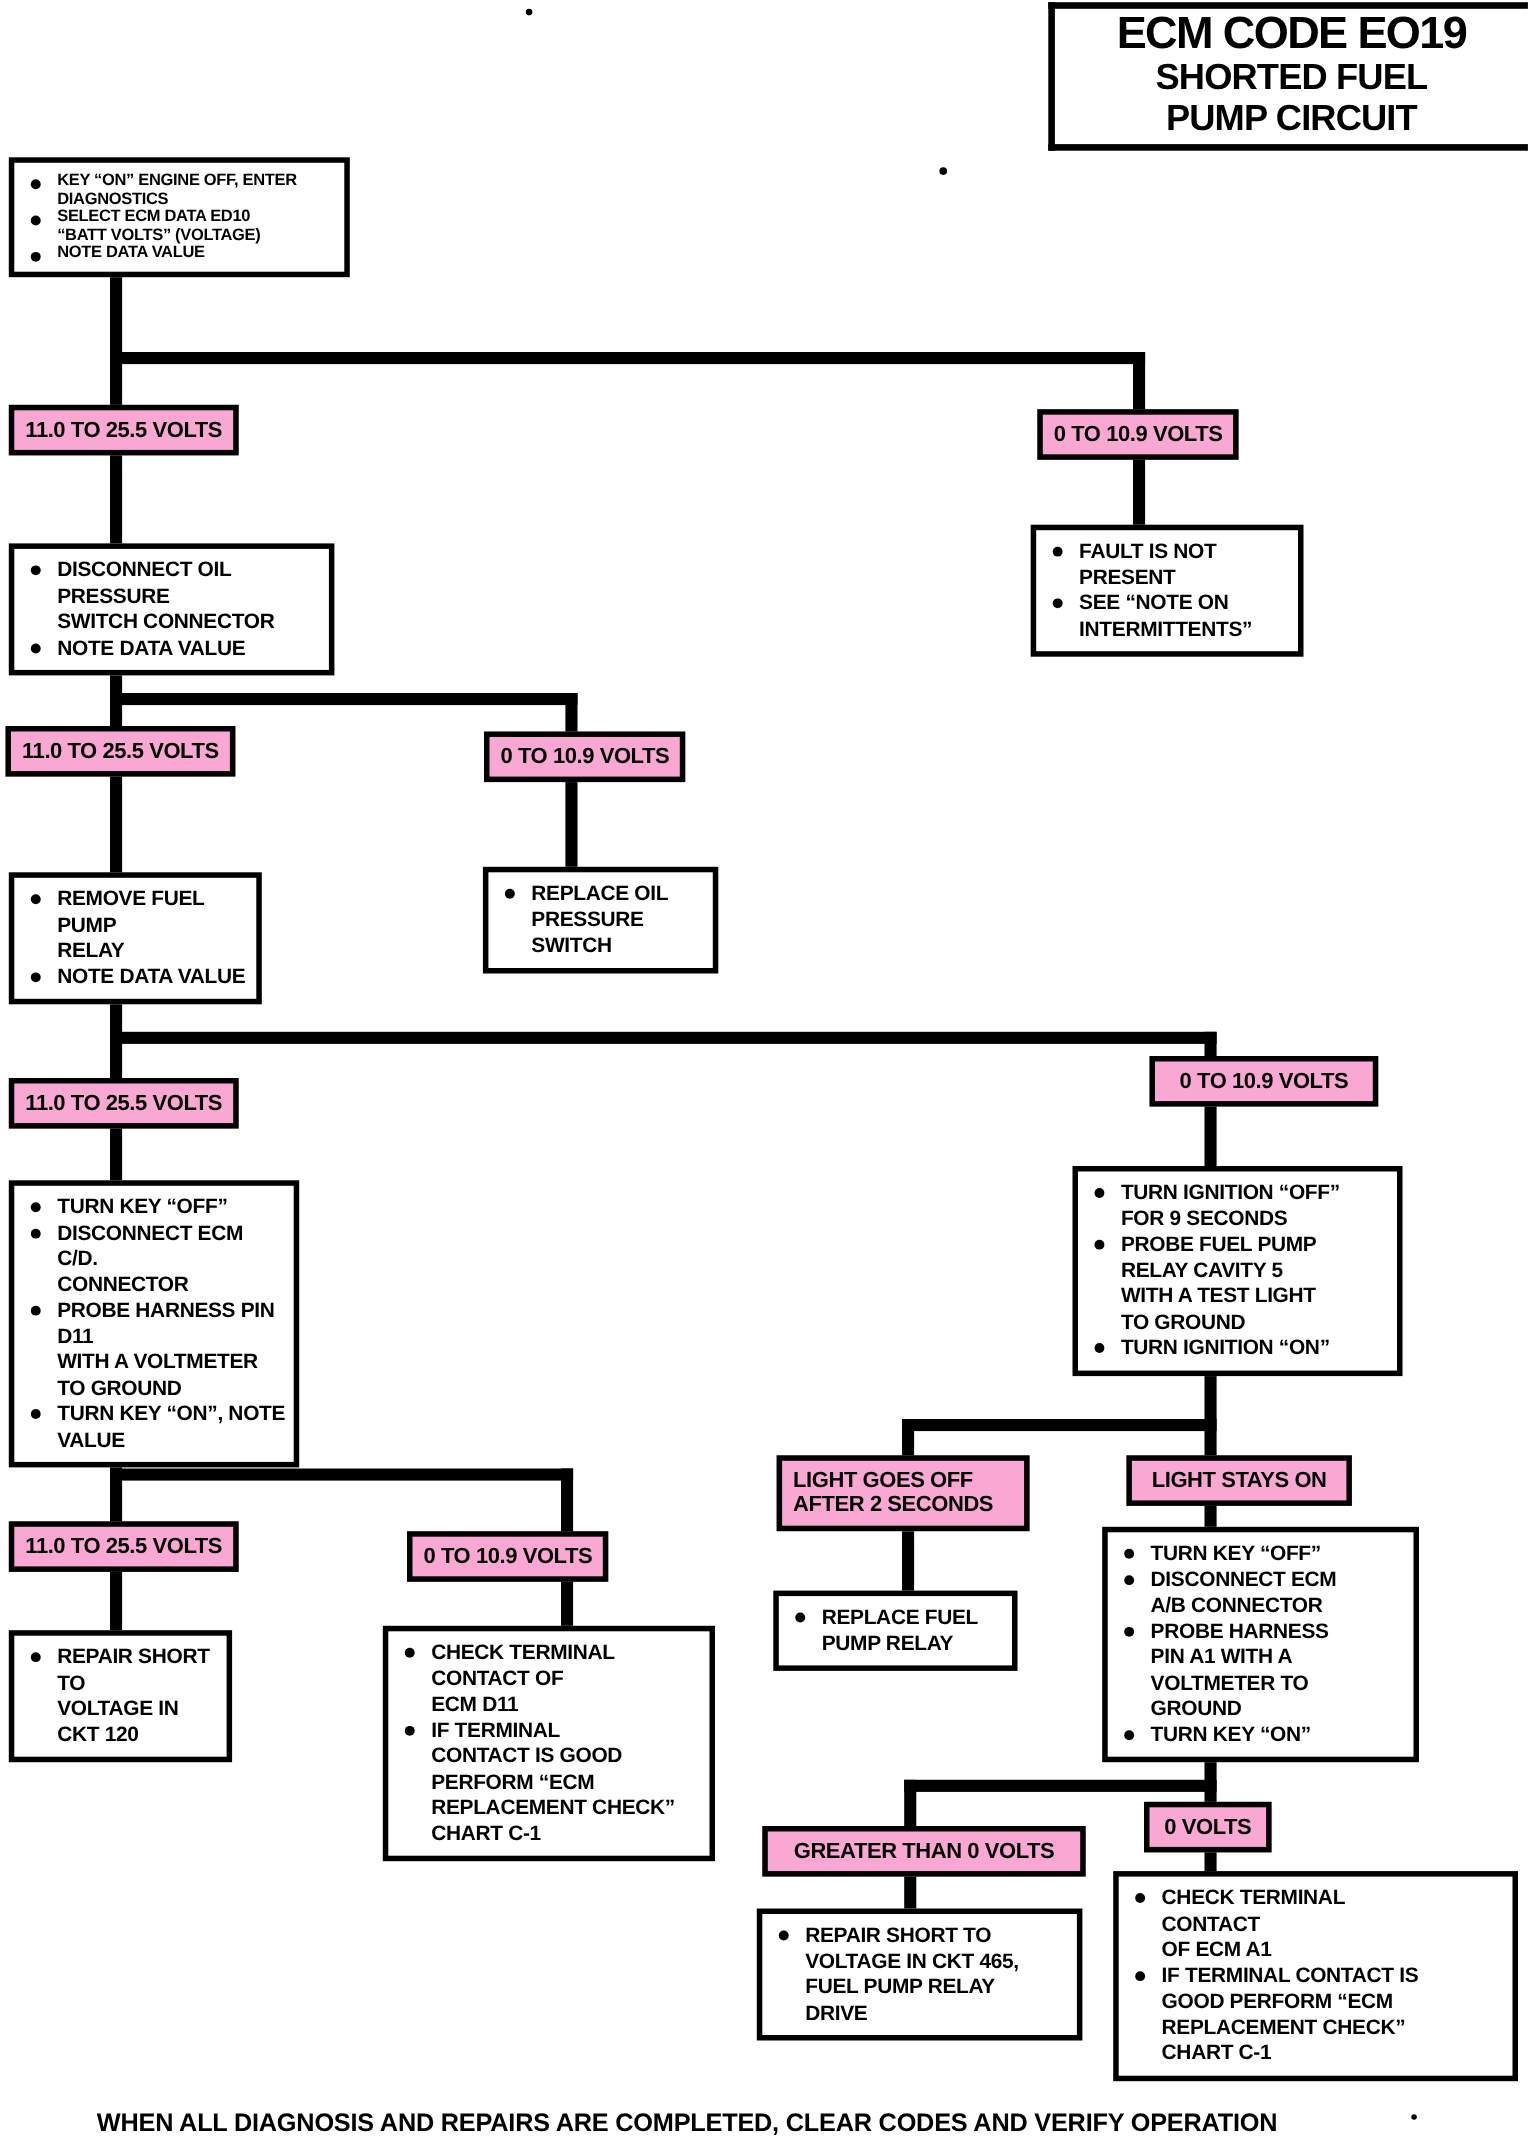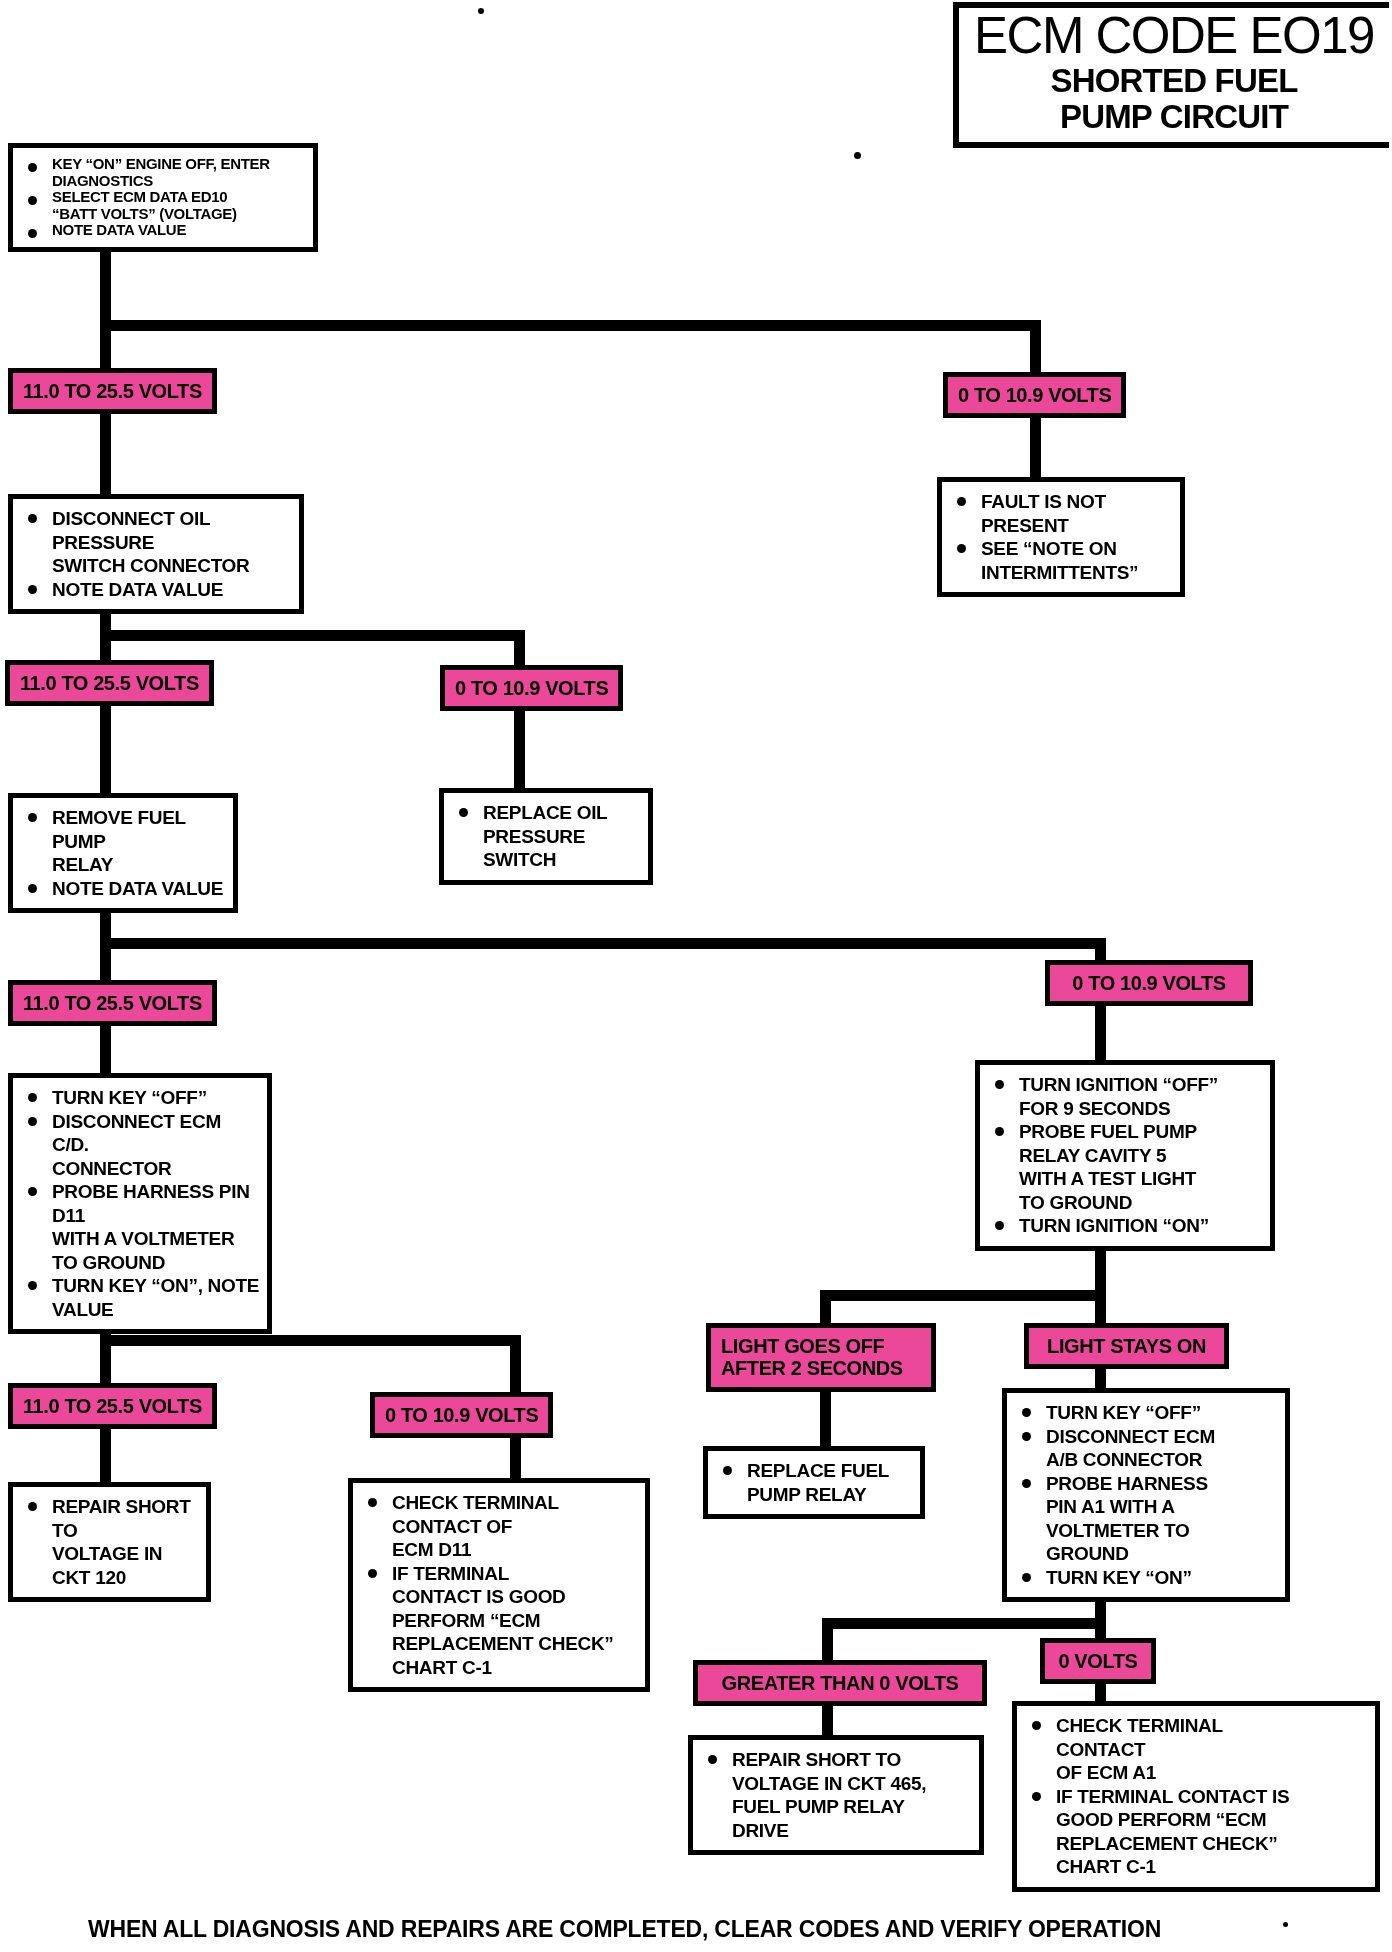--- a/index.html
+++ b/index.html
@@ -4,28 +4,28 @@
 <style>
   html,body{margin:0;padding:0;background:#fff;}
   #page{position:relative;width:1392px;height:1952px;background:#fff;overflow:hidden;
         font-family:"Liberation Sans",sans-serif;color:#000;}
   *{box-sizing:border-box;}
   .box{position:absolute;background:#fff;border:5px solid #000;z-index:2;padding:8px 6px 8px 4px;}
   .li{display:flex;}
   .dot{width:9px;height:9px;border-radius:50%;background:#000;margin:7px 15px 0 11px;flex:none;}
   .txt{white-space:pre-line;font-weight:bold;font-size:19px;line-height:1.24;letter-spacing:-0.3px;}
   .small .txt{font-size:15px;line-height:1.1;}
-  .label{position:absolute;background:#ec4899;border:5px solid #000;z-index:2;font-weight:bold;
+  .label{position:absolute;background:#f9a8d4;border:5px solid #000;z-index:2;font-weight:bold;
          font-size:20px;padding:7px 10px;white-space:pre;letter-spacing:-0.4px;line-height:1.12;
          text-align:center;}
   .label.wrap{white-space:pre-line;}
   .h,.v{position:absolute;background:#000;z-index:1;}
   .title{position:absolute;left:953px;top:2px;width:436px;border:6px solid #000;border-right:none;
          text-align:center;z-index:2;background:#fff;padding:0 0 6px 0;}
-  .t1{font-size:51px;font-weight:normal;letter-spacing:-1.5px;line-height:1.08;}
+  .t1{font-size:41px;font-weight:bold;letter-spacing:-1.5px;line-height:1.08;}
   .t2{font-size:33px;font-weight:bold;letter-spacing:-0.8px;line-height:1.1;}
   .footer{position:absolute;left:88px;top:1916px;font-size:23px;font-weight:bold;
           white-space:nowrap;letter-spacing:-0.2px;}
   .artifact{position:absolute;background:#000;border-radius:50%;z-index:1;}
 </style>
 </head>
 <body>
 
 <div id="page">
 

